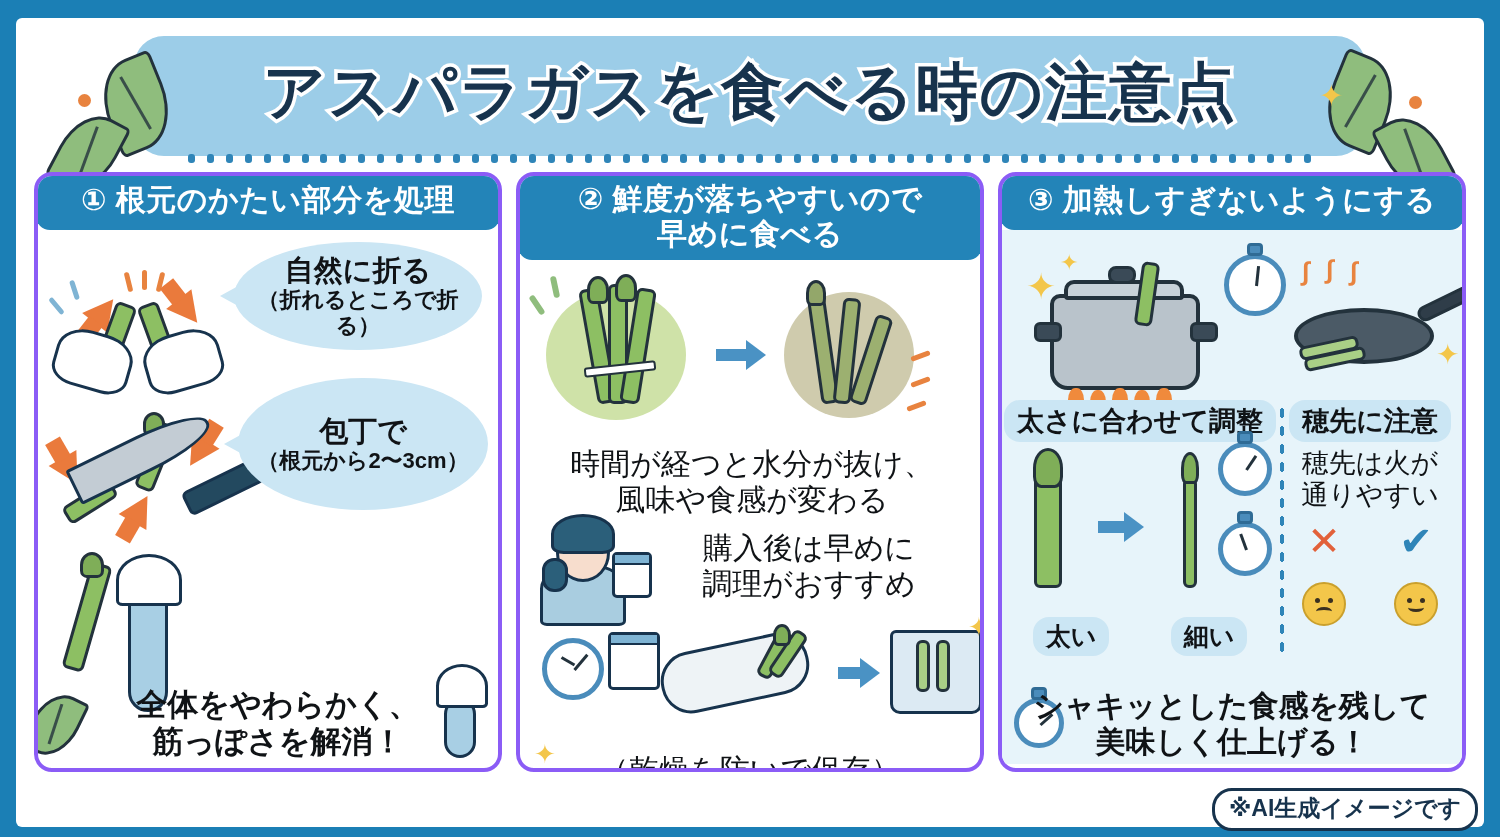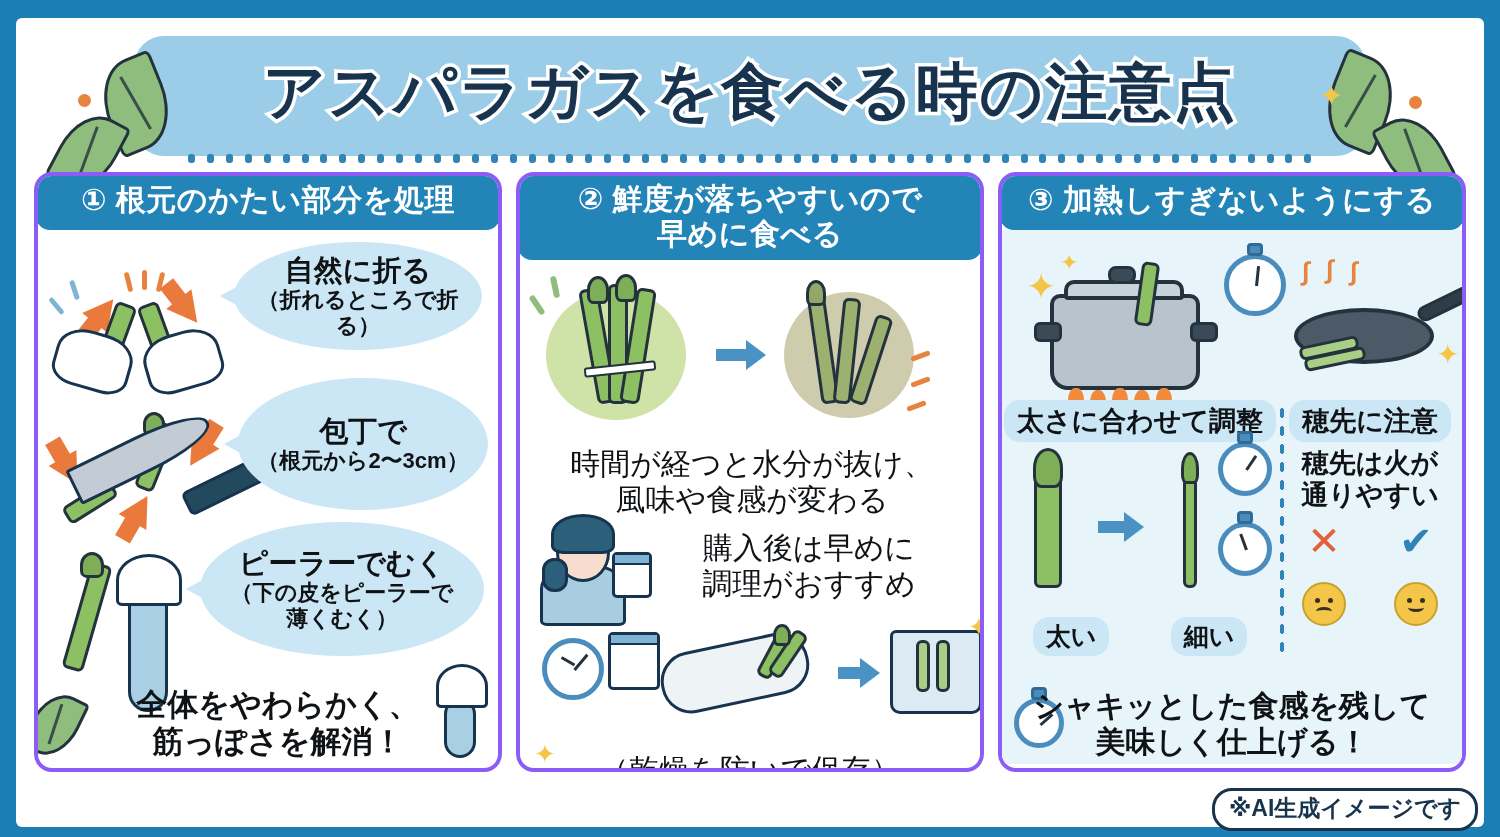--- a/index.html
+++ b/index.html
@@ -166,21 +166,21 @@
     background-size: 8px 18px; background-repeat: repeat-y;
   }
   .pill {
     display: inline-block; background: #cbe6f4; border-radius: 16px;
     padding: 3px 13px; font-weight: bold; color: #101316;
   }
   .c3-sub { position: absolute; top: 0; left: 0; right: 0; text-align: center; }
   .c3-sub .pill { font-size: 27px; }
   .c3-note {
     position: absolute; left: 4px; right: 4px; top: 48px;
-    text-align: center; font-weight: bold; font-size: 27px; line-height: 1.18; color: #101316;
+    text-align: center; font-weight: normal; font-size: 27px; line-height: 1.18; color: #101316;
   }
   .thick-thin { position: absolute; bottom: 4px; left: 0; right: 0; display: flex; justify-content: space-around; }
   .thick-thin .pill { font-size: 25px; }
   .marks { position: absolute; bottom: 96px; left: 0; right: 0; display: flex; justify-content: space-around; font-size: 40px; font-weight: bold;}
   .faces { position: absolute; bottom: 34px; left: 0; right: 0; display: flex; justify-content: space-around; }
   .face { width: 44px; height: 44px; border-radius: 50%; background: #f3c64a; position: relative; border: 2px solid #caa02d;}
   .face::before, .face::after { content:''; position:absolute; width:5px;height:5px;border-radius:50%;background:#3a3020; top:14px;}
   .face::before{left:11px;} .face::after{right:11px;}
   .face .mouth { position:absolute; left:12px; right:12px; bottom:12px; height:9px; border-bottom:3px solid #3a3020; border-radius:0 0 50% 50%;}
   .face.sad .mouth { bottom:8px; border-bottom:none; border-top:3px solid #3a3020; border-radius:50% 50% 0 0;}
@@ -418,26 +418,20 @@
             <div class="big">自然に折る</div>
             <div class="small">（折れるところで折る）</div>
           </div>
 
           <div class="bubble b2">
             <span class="tail"></span>
             <div class="big">包丁で</div>
             <div class="small">（根元から2〜3cm）</div>
           </div>
 
-          <div class="bubble b3">
-            <span class="tail"></span>
-            <div class="big">ピーラーでむく</div>
-            <div class="small">（下の皮をピーラーで</div>
-            <div class="small">薄くむく）</div>
-          </div>
 
           <div class="leaf" style="left:-6px; bottom:6px; width:46px;height:66px;transform:rotate(26deg);">
               <span class="leaf-vein"></span>
             </div>
           <div class="ill" style="right:4px; bottom:4px; width:60px;height:96px;">
             <span class="peeler-body" style="left:10px;top:34px;width:32px;height:60px;"></span>
             <span class="peeler-head" style="left:2px;top:0px;width:52px;height:44px;"></span>
           </div>
 
           <div class="col1-footer">

